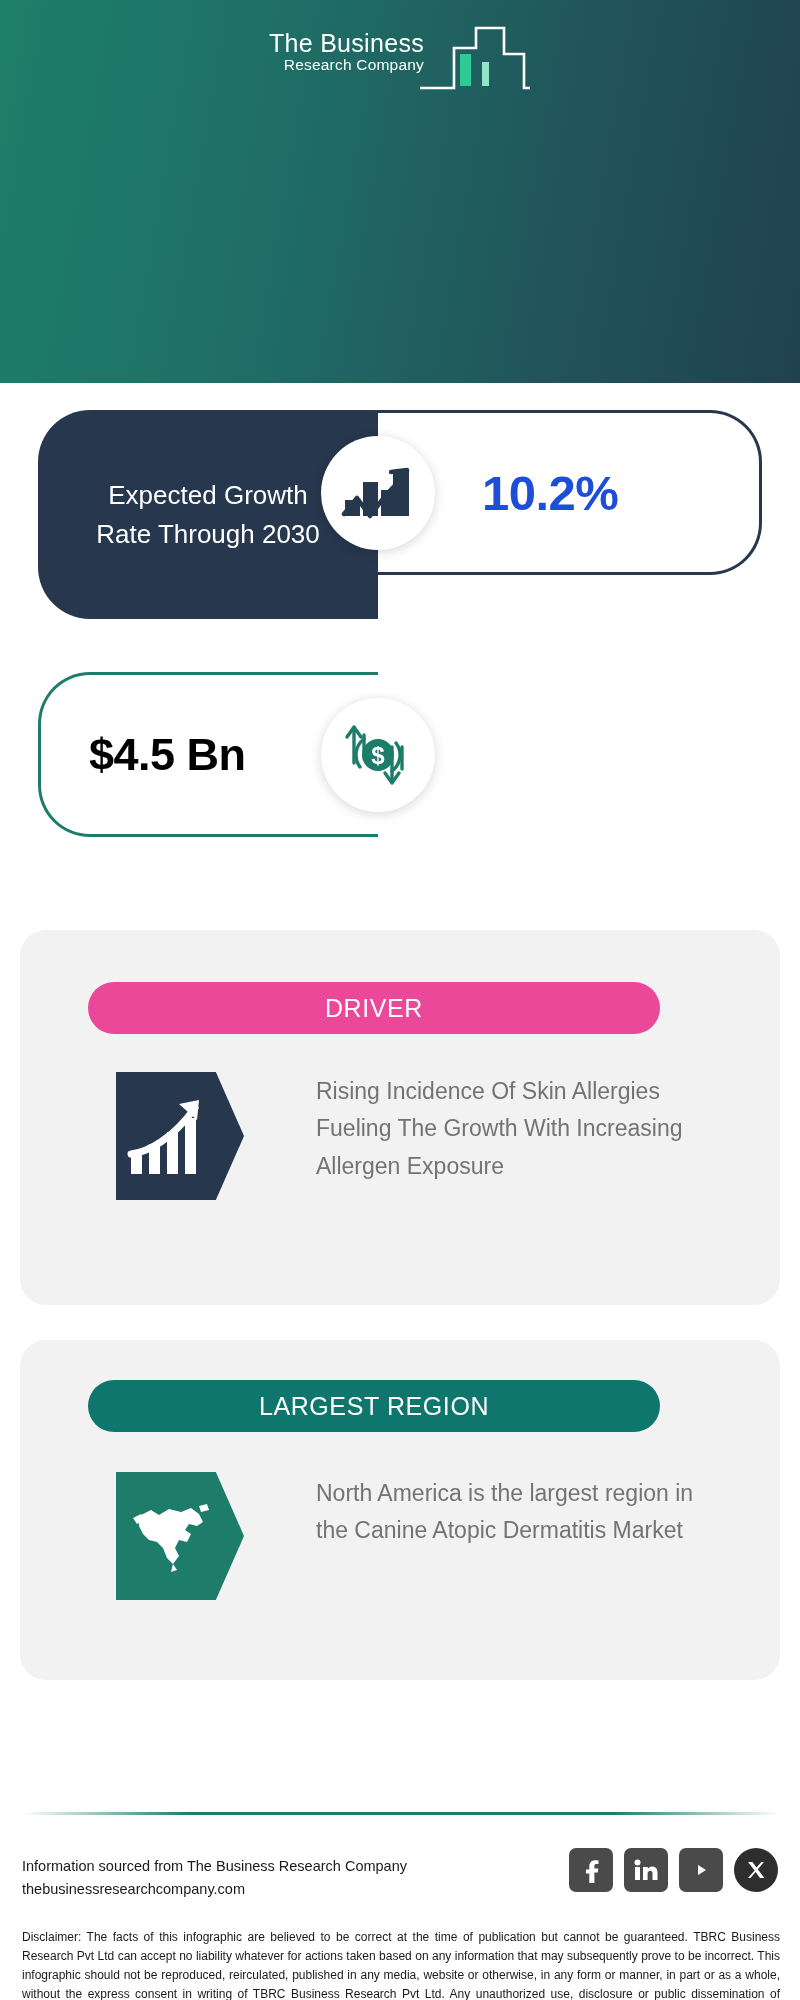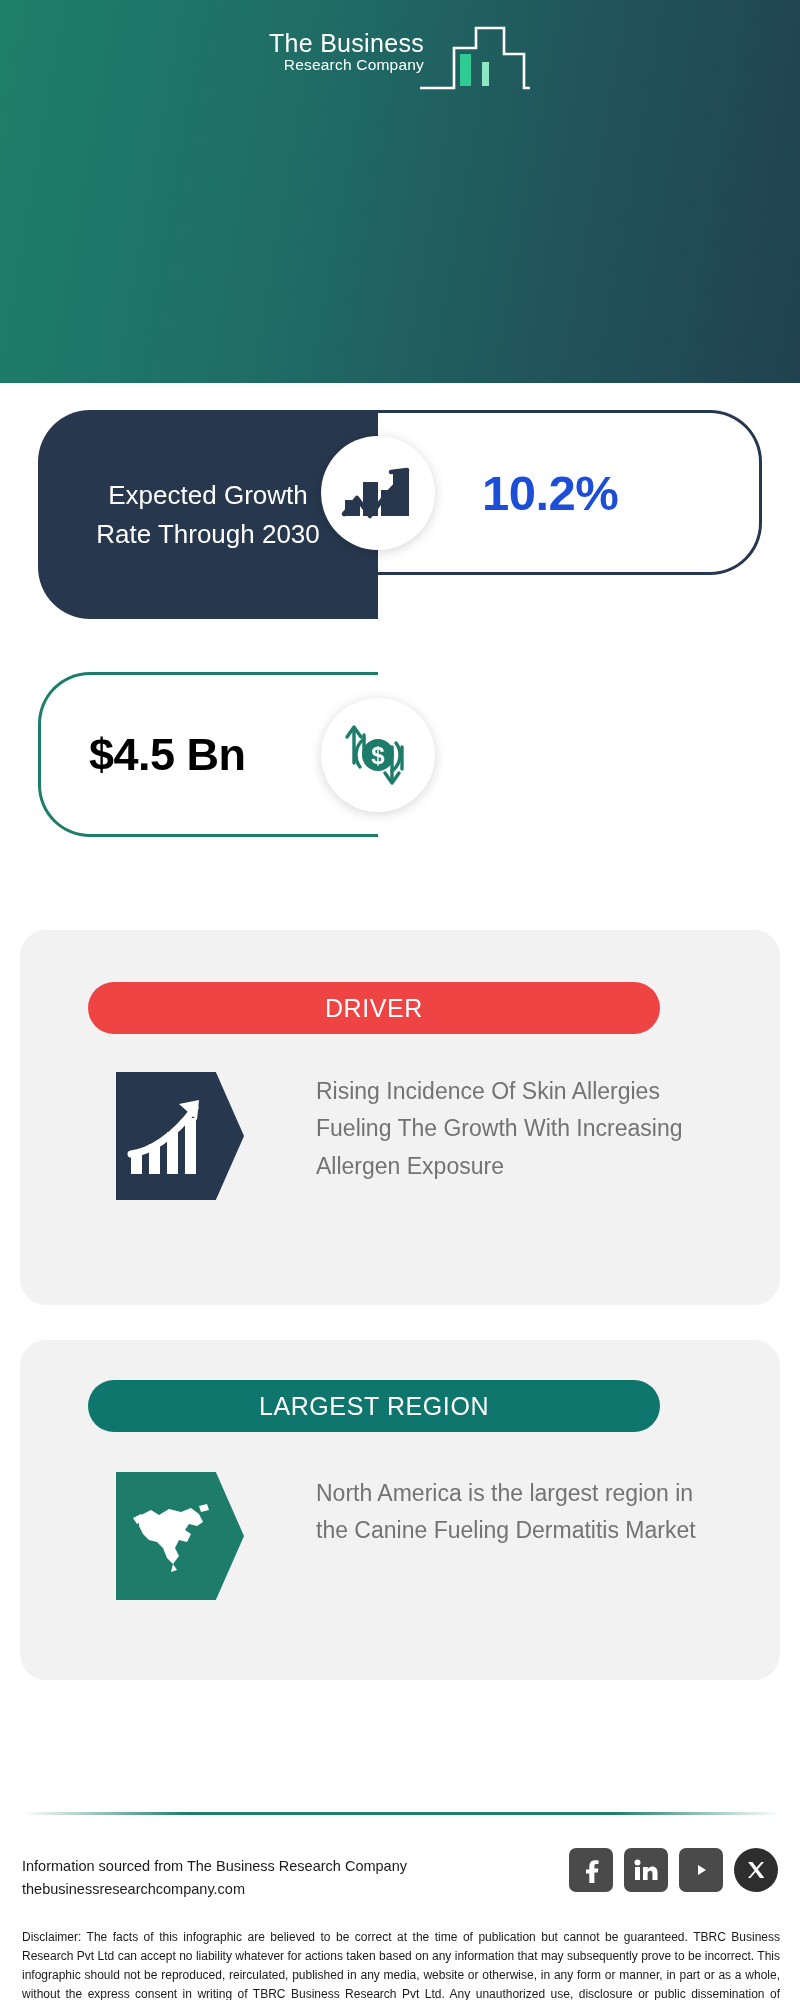--- a/index.html
+++ b/index.html
@@ -96,21 +96,21 @@
     background:#f2f2f2; border-radius:26px;
   }
   .panel-driver { top:930px; height:375px; }
   .panel-region { top:1340px; height:340px; }
 
   .badge {
     position:absolute; left:68px; height:52px;
     border-radius:26px; display:flex; align-items:center; justify-content:center;
     color:#ffffff; font-size:25px; letter-spacing:.6px;
   }
-  .badge-driver { top:52px; width:572px; background:#ef4444; }
+  .badge-driver { top:52px; width:572px; background:#ec4899; }
   .badge-region { top:40px; width:572px; background:#0f766e; }
 
   .pent {
     position:absolute; left:96px; width:128px; height:128px;
     clip-path:polygon(0 0, 78% 0, 100% 50%, 78% 100%, 0 100%);
     display:flex; align-items:center; justify-content:center;
   }
   .pent-driver { top:142px; background:#27374d; }
   .pent-region { top:132px; background:#1d7d6a; }
 
@@ -224,21 +224,21 @@
   <div class="pent pent-region">
     <svg width="86" height="80" viewBox="0 0 86 80" style="margin-right:16px;">
       <path fill="#ffffff" d="M10 20 L22 14 L30 19 L40 13 L52 16 L62 12 L70 18 L74 26
         L68 30 L60 28 L56 34 L62 38 L58 46 L50 44 L46 52 L50 60 L44 68 L38 62
         L34 52 L28 46 L20 44 L14 38 L10 30 Z"></path>
       <path fill="#ffffff" d="M4 22 L12 18 L16 24 L8 28 Z"></path>
       <path fill="#ffffff" d="M44 68 L48 74 L42 76 Z"></path>
       <path fill="#ffffff" d="M70 10 L78 8 L80 14 L72 16 Z"></path>
     </svg>
   </div>
-  <div class="body-text body-region">North America is the largest region in the Canine Fueling Dermatitis Market</div>
+  <div class="body-text body-region">North America is the largest region in the Canine Atopic Dermatitis Market</div>
 </div>
 
 <div class="divider"></div>
 
 <div class="source">
   <div>Information sourced from The Business Research Company</div>
   <div>thebusinessresearchcompany.com</div>
 </div>
 
 <div class="socials">

